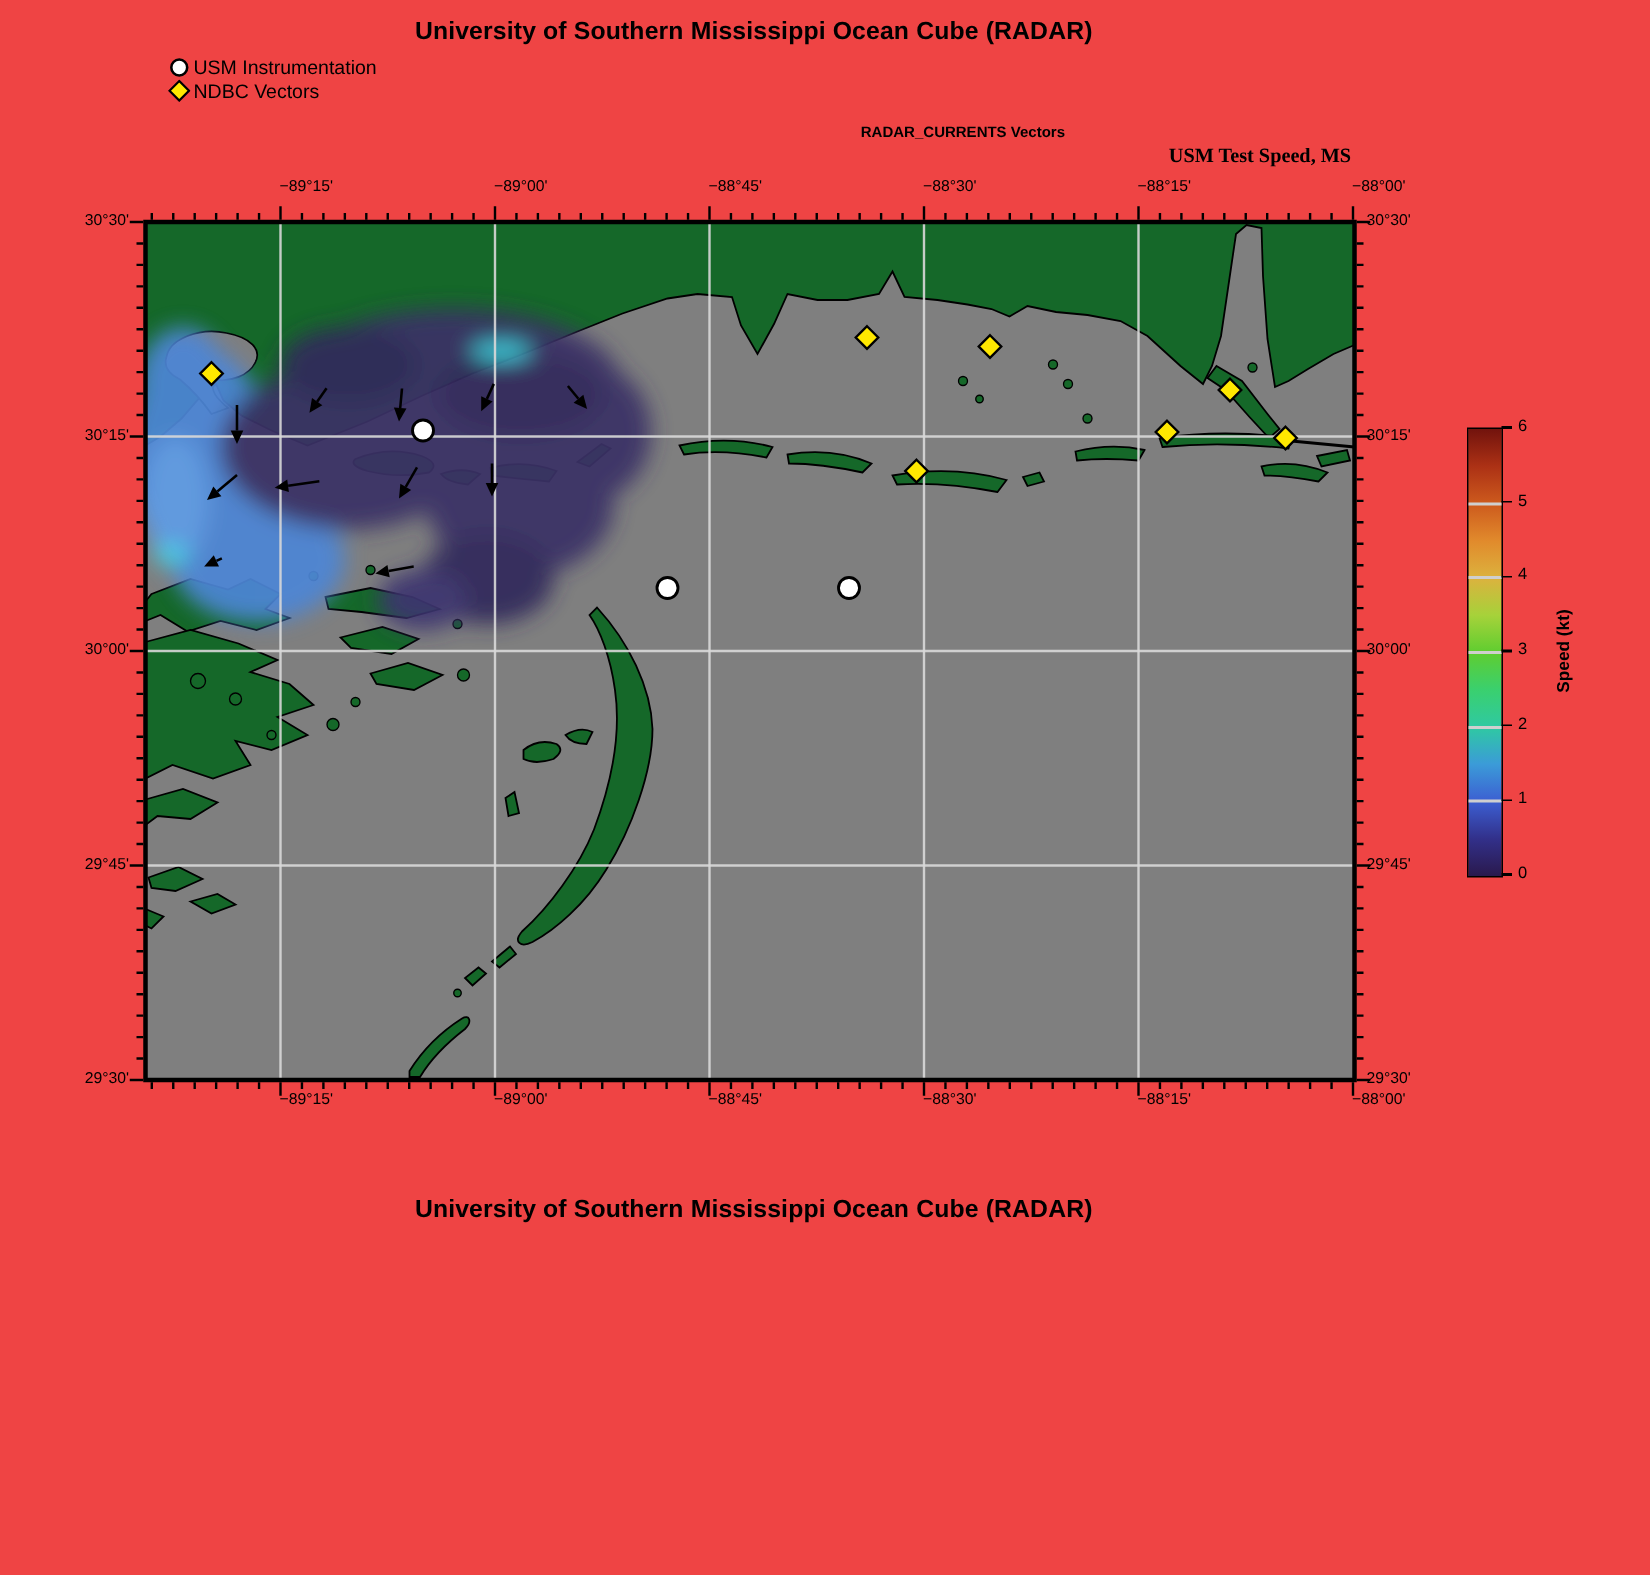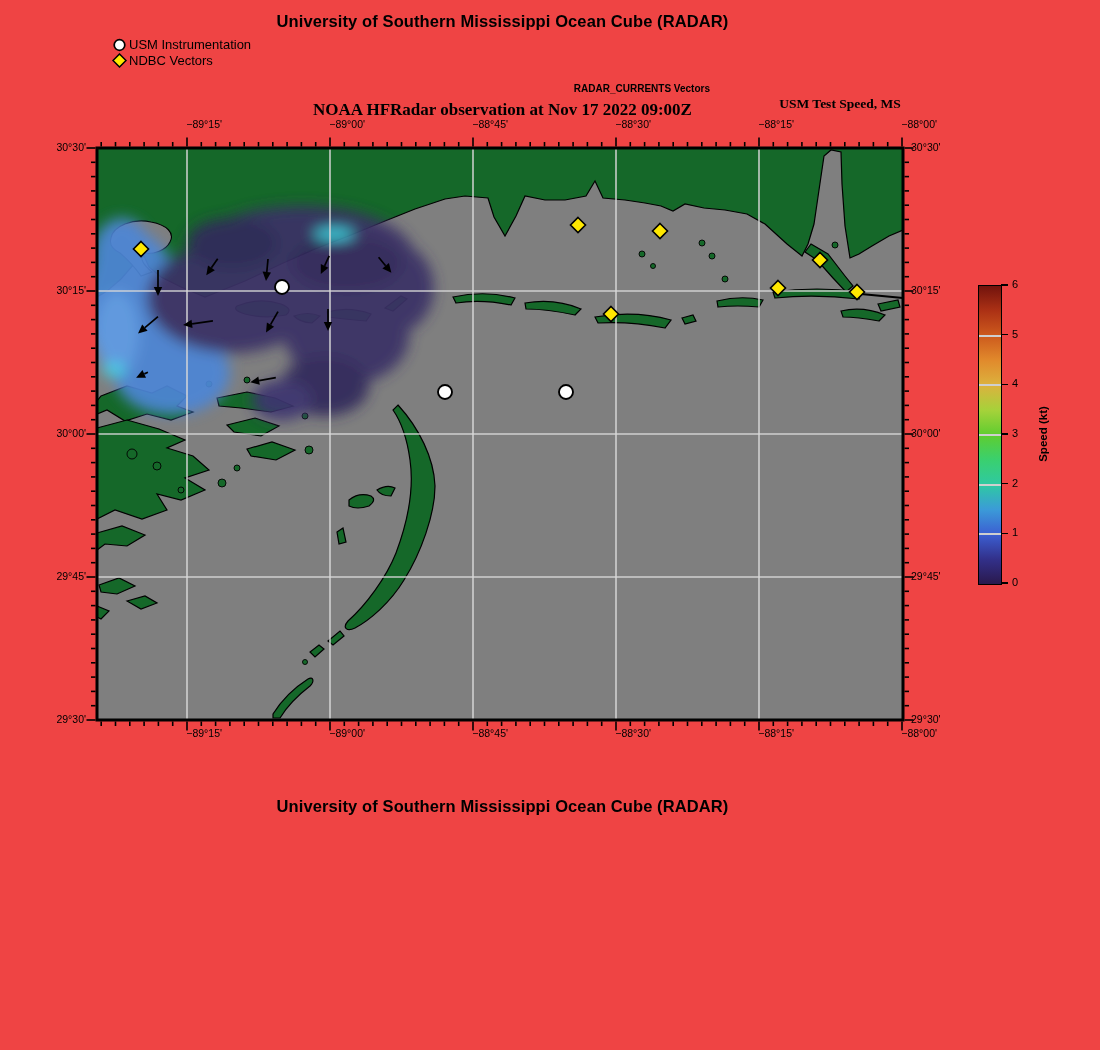--- a/index.html
+++ b/index.html
@@ -49,21 +49,20 @@
       <div class="legend-row">
         <svg width="15" height="15">
           <path d="M7.5 1 L14 7.5 L7.5 14 L1 7.5 Z" fill="#ffe800" stroke="#000" stroke-width="1.5"></path>
         </svg>
         <span class="legend-label">NDBC Vectors</span>
       </div>
     </div>
 
   <div class="vscale-caption">RADAR_CURRENTS Vectors</div>
 
-  <div class="subtitle">NOAA HFRadar observation at Nov 17 2022 09:00Z</div>
   <div class="region-label">USM Test Speed, MS</div>
 
   <div id="map-wrap"><svg width="830" height="596" viewBox="-12 -12 830 596">
         <defs>
           <filter id="blur" x="-60%" y="-60%" width="220%" height="220%">
             <feGaussianBlur stdDeviation="7"></feGaussianBlur>
           </filter>
           <clipPath id="mclip">
             <rect x="0" y="0" width="806" height="572"></rect>
           </clipPath>

